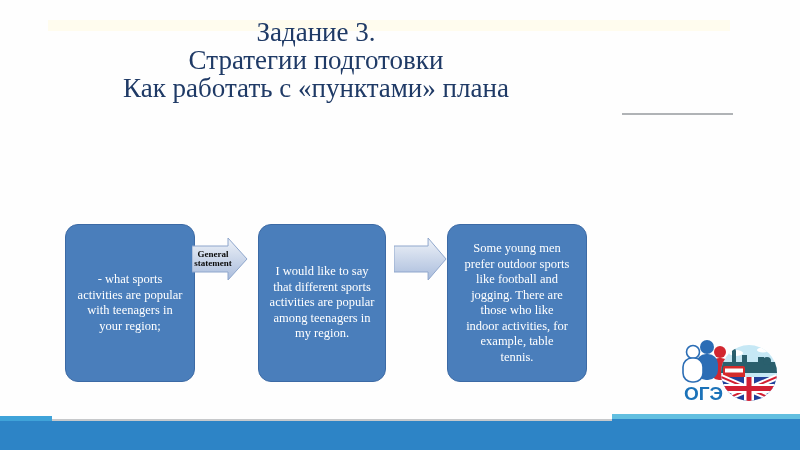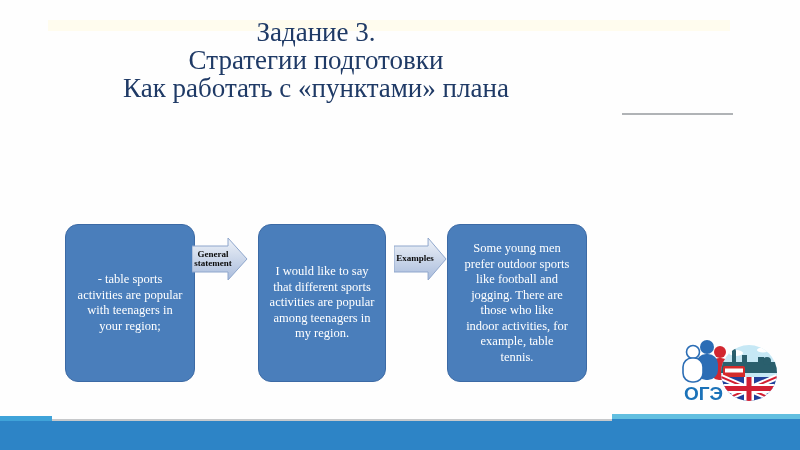--- a/index.html
+++ b/index.html
@@ -57,21 +57,21 @@
   <div class="cream-band"></div>
 
   <div class="title">
     <div>Задание 3.</div>
     <div>Стратегии подготовки</div>
     <div>Как работать с «пунктами» плана</div>
   </div>
 
   <div class="divider"></div>
 
-  <div class="fbox fbox1">- table sports
+  <div class="fbox fbox1">- what sports
 activities are popular
 with teenagers in
 your region;</div>
 
   <div class="arrow arrow1">
     <svg viewBox="0 0 56 46" preserveAspectRatio="none">
       <defs>
         <linearGradient id="agrad" x1="0" y1="0" x2="0" y2="1">
           <stop offset="0" style="stop-color:#eef2f8"></stop>
           <stop offset="1" style="stop-color:#a9bcdc"></stop>
@@ -86,21 +86,20 @@
   <div class="fbox fbox2">I would like to say
 that different sports
 activities are popular
 among teenagers in
 my region.</div>
 
   <div class="arrow arrow2">
     <svg viewBox="0 0 56 46" preserveAspectRatio="none">
       <polygon points="0,10 36,10 36,2 55,23 36,44 36,36 0,36" fill="url(#agrad)" stroke="#8ea6cc" stroke-width="1"></polygon>
     </svg>
-    <div class="arrow-label">Examples</div>
   </div>
 
   <div class="fbox fbox3">Some young men
 prefer outdoor sports
 like football and
 jogging. There are
 those who like
 indoor activities, for
 example, table
 tennis.</div>

